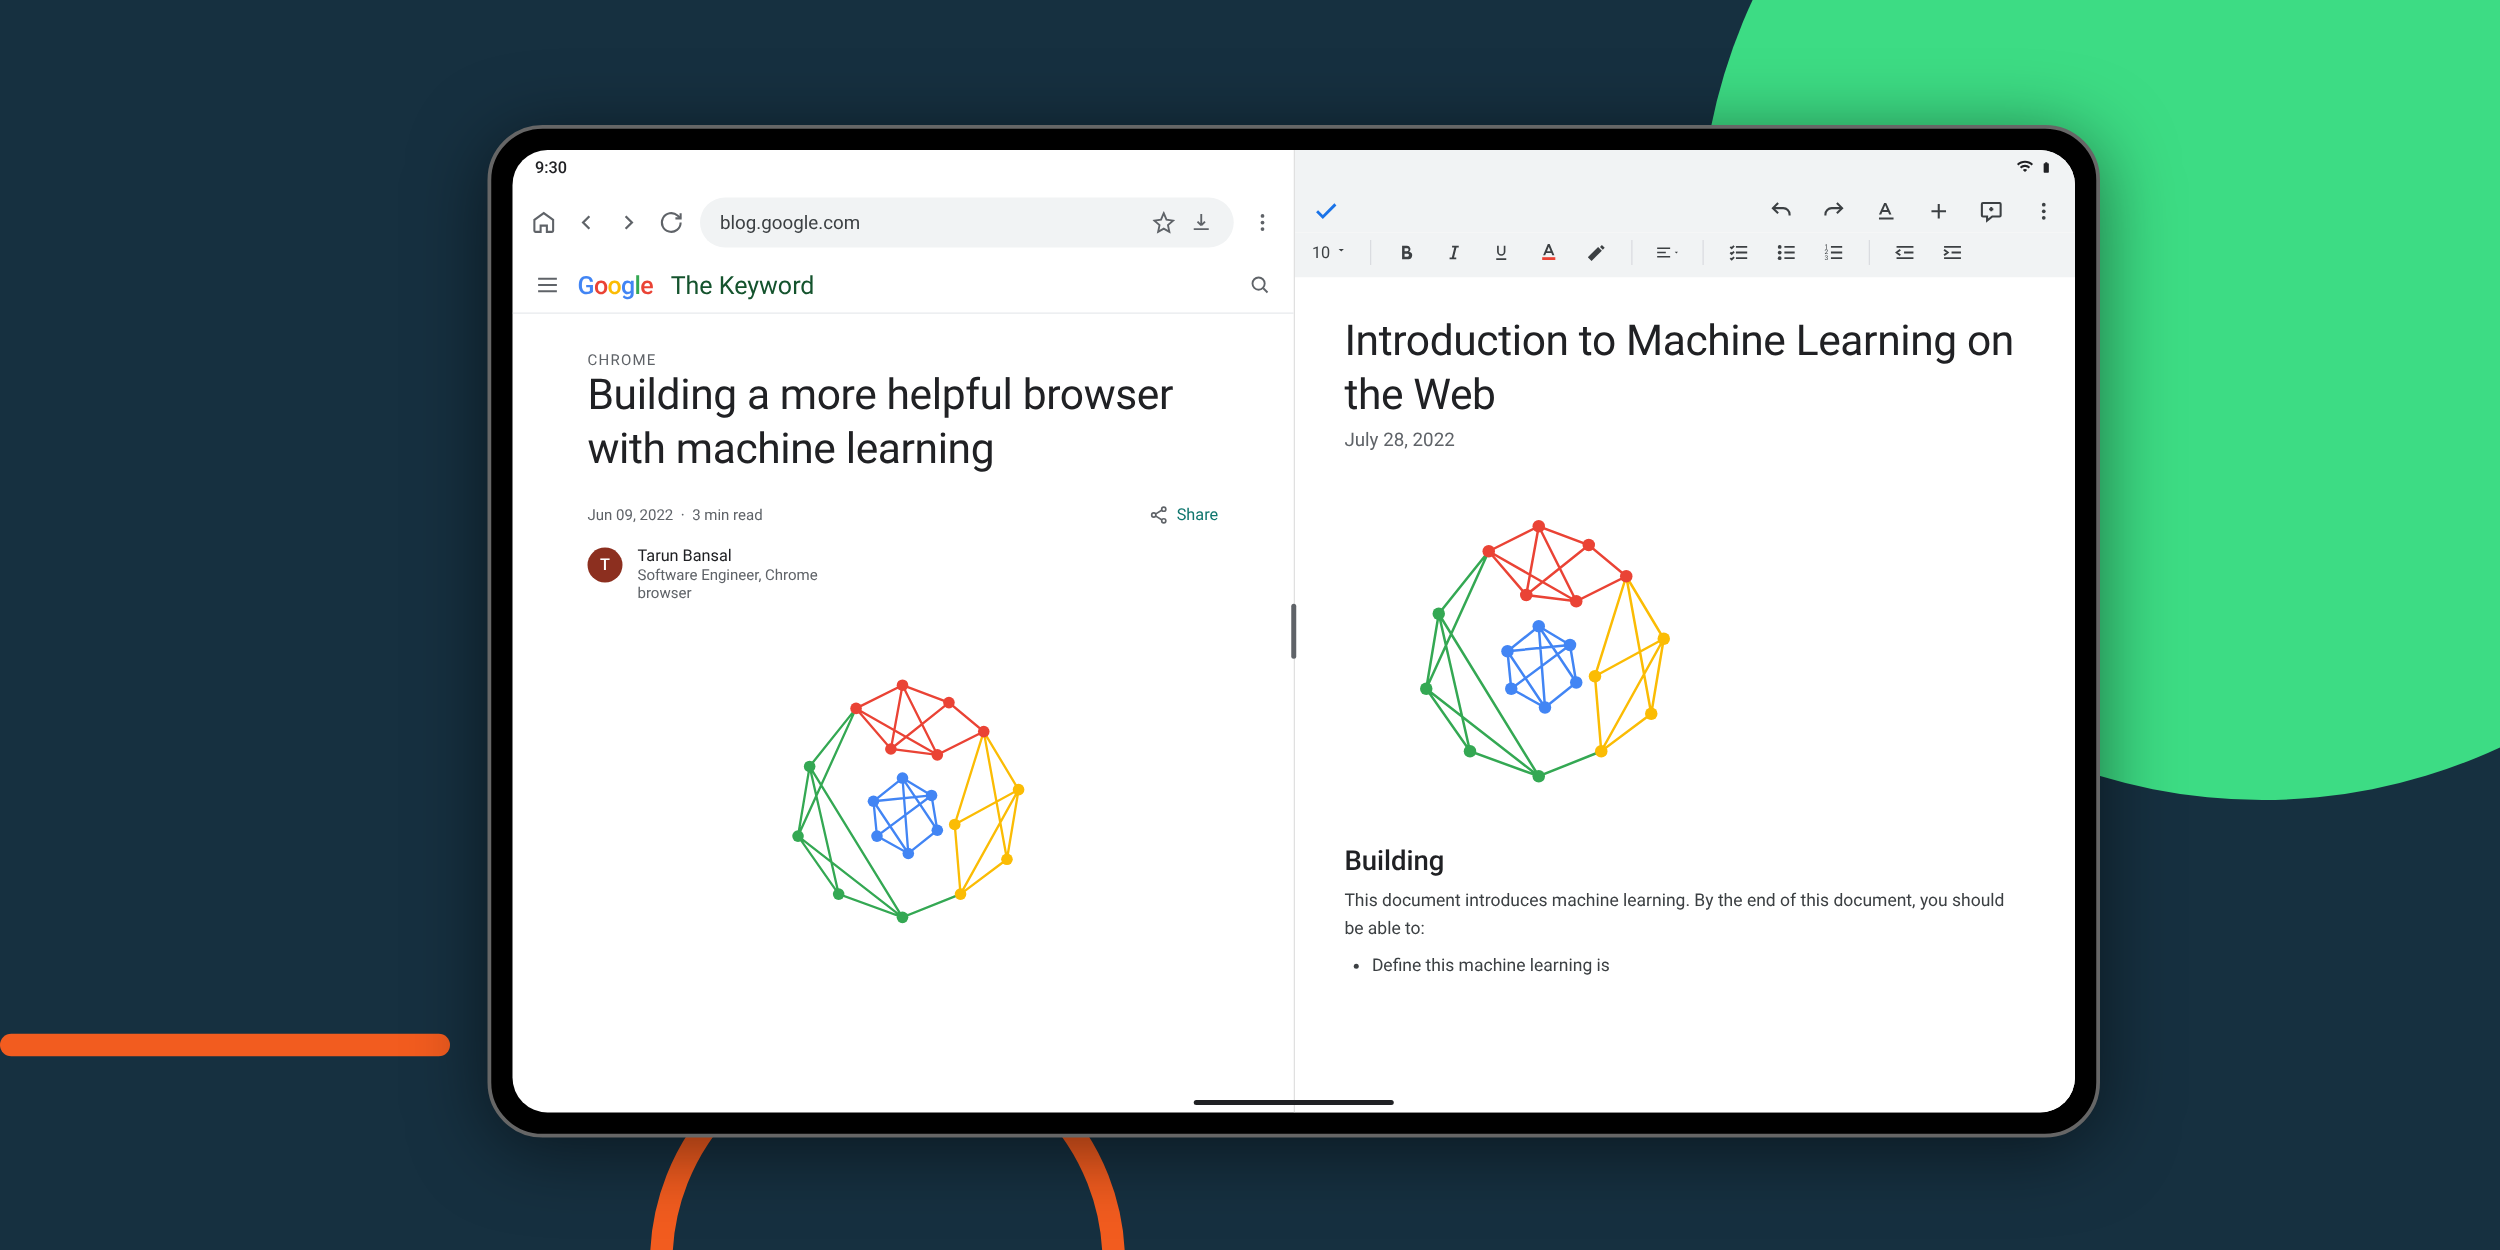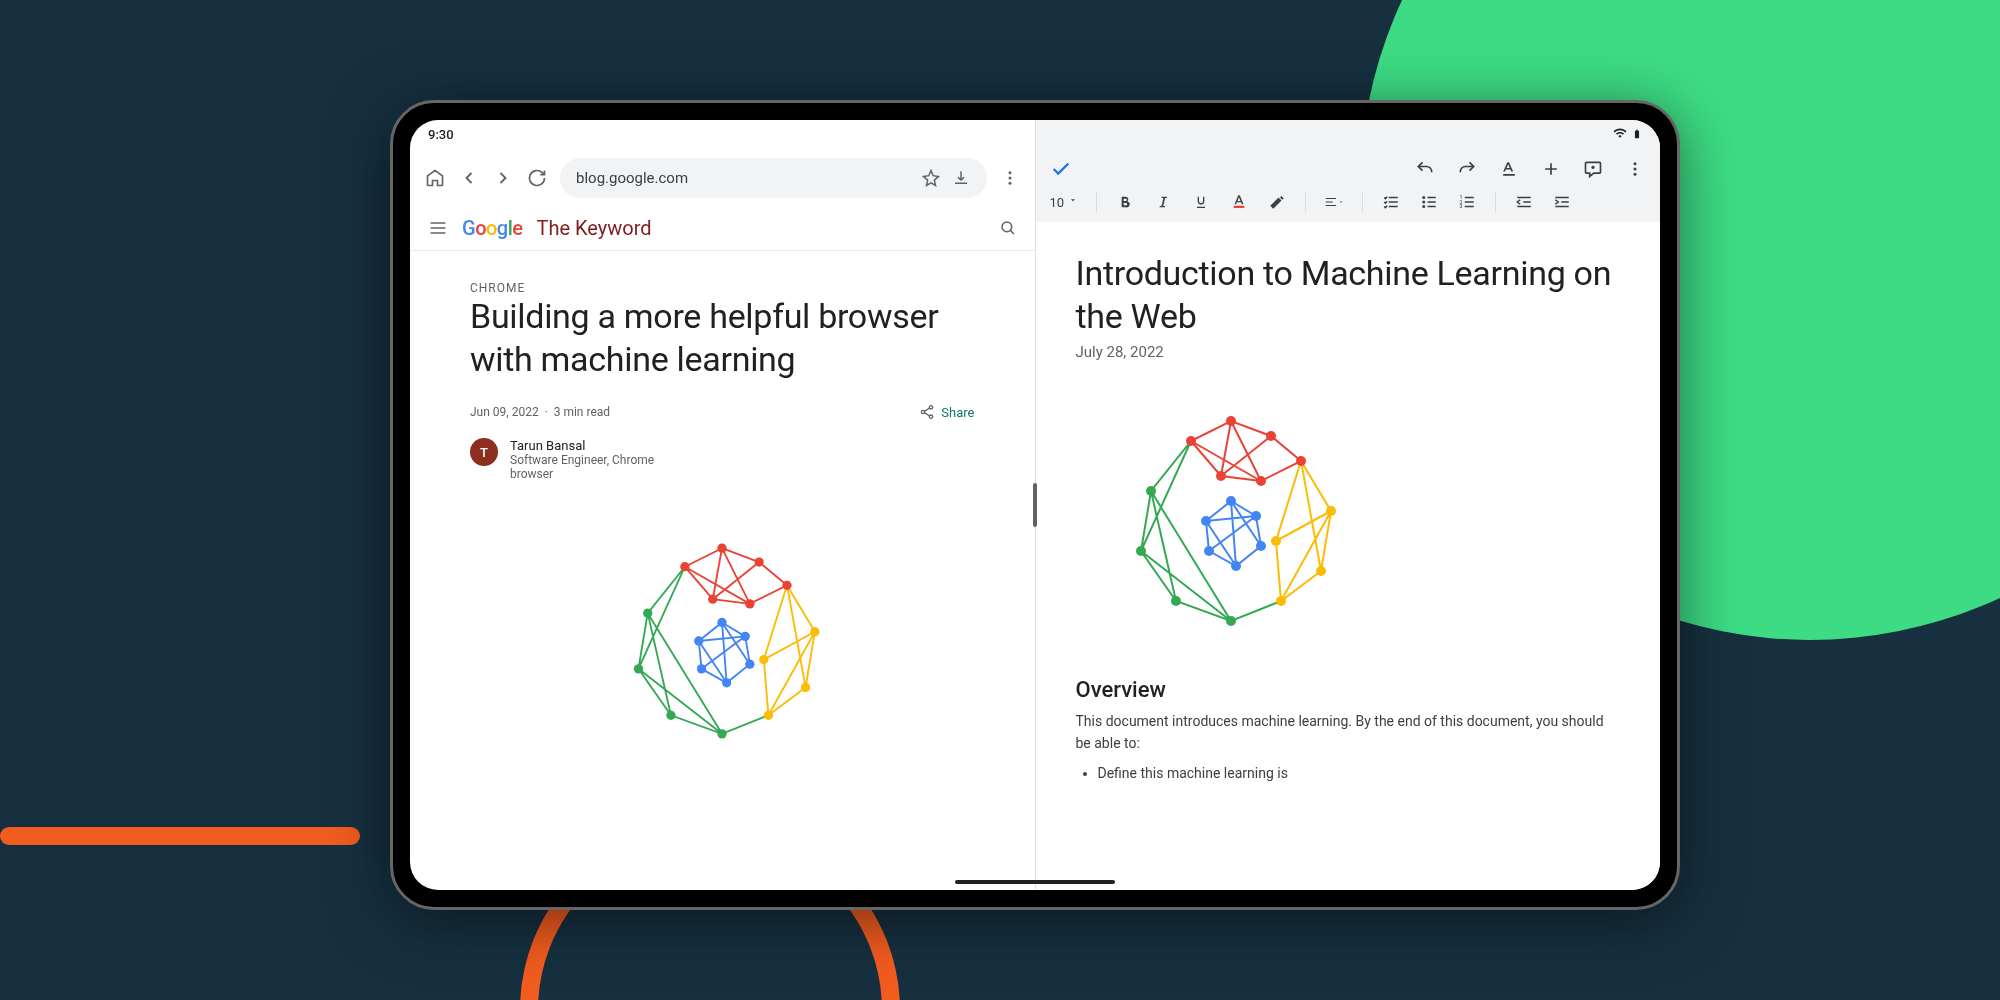--- a/index.html
+++ b/index.html
@@ -30,21 +30,21 @@
   
   .chrome-bar { display: flex; align-items: center; gap: 12px; padding: 38px 14px 8px 14px; }
   .chrome-bar .ic { width: 22px; height: 22px; display: flex; align-items: center; justify-content: center; color: #5f6368; cursor: pointer; }
   .omni { flex: 1; background: #f1f3f4; border-radius: 22px; height: 40px; display: flex; align-items: center; padding: 0 16px; font-size: 15px; color: #3c4043; gap: 10px; }
   .omni .url { flex: 1; }
   .omni .ic-right { color: #5f6368; width: 20px; height: 20px; display: flex; align-items: center; justify-content: center; }
 
   .site-header { display: flex; align-items: center; gap: 14px; padding: 10px 18px; border-bottom: 1px solid #e8eaed; }
   .google-logo { font-weight: 500; font-size: 20px; letter-spacing: -0.5px; }
   .google-logo .b1 { color: #4285F4; } .google-logo .r1 { color: #EA4335; } .google-logo .y1 { color: #FBBC04; } .google-logo .b2 { color: #4285F4; } .google-logo .g1 { color: #34A853; } .google-logo .r2 { color: #EA4335; }
-  .keyword { font-size: 20px; color: #7f1d1d; font-weight: 400; }
+  .keyword { font-size: 20px; color: #14532d; font-weight: 400; }
 
   .article { padding: 30px 60px; }
   .eyebrow { font-size: 12px; letter-spacing: 1px; color: #5f6368; text-transform: uppercase; }
   .headline { font-size: 34px; line-height: 1.25; color: #202124; font-weight: 400; letter-spacing: -0.3px; font-family: inherit; }
   .meta-row { display: flex; align-items: center; justify-content: space-between; margin-top: 24px; font-size: 12px; color: #5f6368; }
   .share-btn { display: flex; align-items: center; gap: 6px; color: #0f766e; font-size: 13px; cursor: pointer; }
   .author-row { display: flex; align-items: flex-start; gap: 12px; margin-top: 18px; }
   .avatar { width: 28px; height: 28px; border-radius: 50%; background: #8c2f1f; color: #fff; display: flex; align-items: center; justify-content: center; font-size: 13px; font-weight: 500; }
   .author-name { font-size: 13px; color: #202124; }
   .author-role { font-size: 12px; color: #5f6368; max-width: 160px; }
@@ -412,21 +412,21 @@
                   <circle cx="175" cy="135" r="5"></circle>
                   <circle cx="180" cy="165" r="5"></circle>
                   <circle cx="155" cy="185" r="5"></circle>
                   <circle cx="128" cy="170" r="5"></circle>
                   <circle cx="125" cy="140" r="5"></circle>
                 </g>
             </g>
           </svg>
         </div>
 
-        <h2 class="section-h">Overview</h2>
+        <h2 class="section-h">Building</h2>
         <p class="section-p">This document introduces machine learning. By the end of this document, you should be able to:</p>
         <ul class="bullets">
           <li>Define this machine learning is</li>
         </ul>
       </div>
     </div>
 
   </div>
 </div>
 

